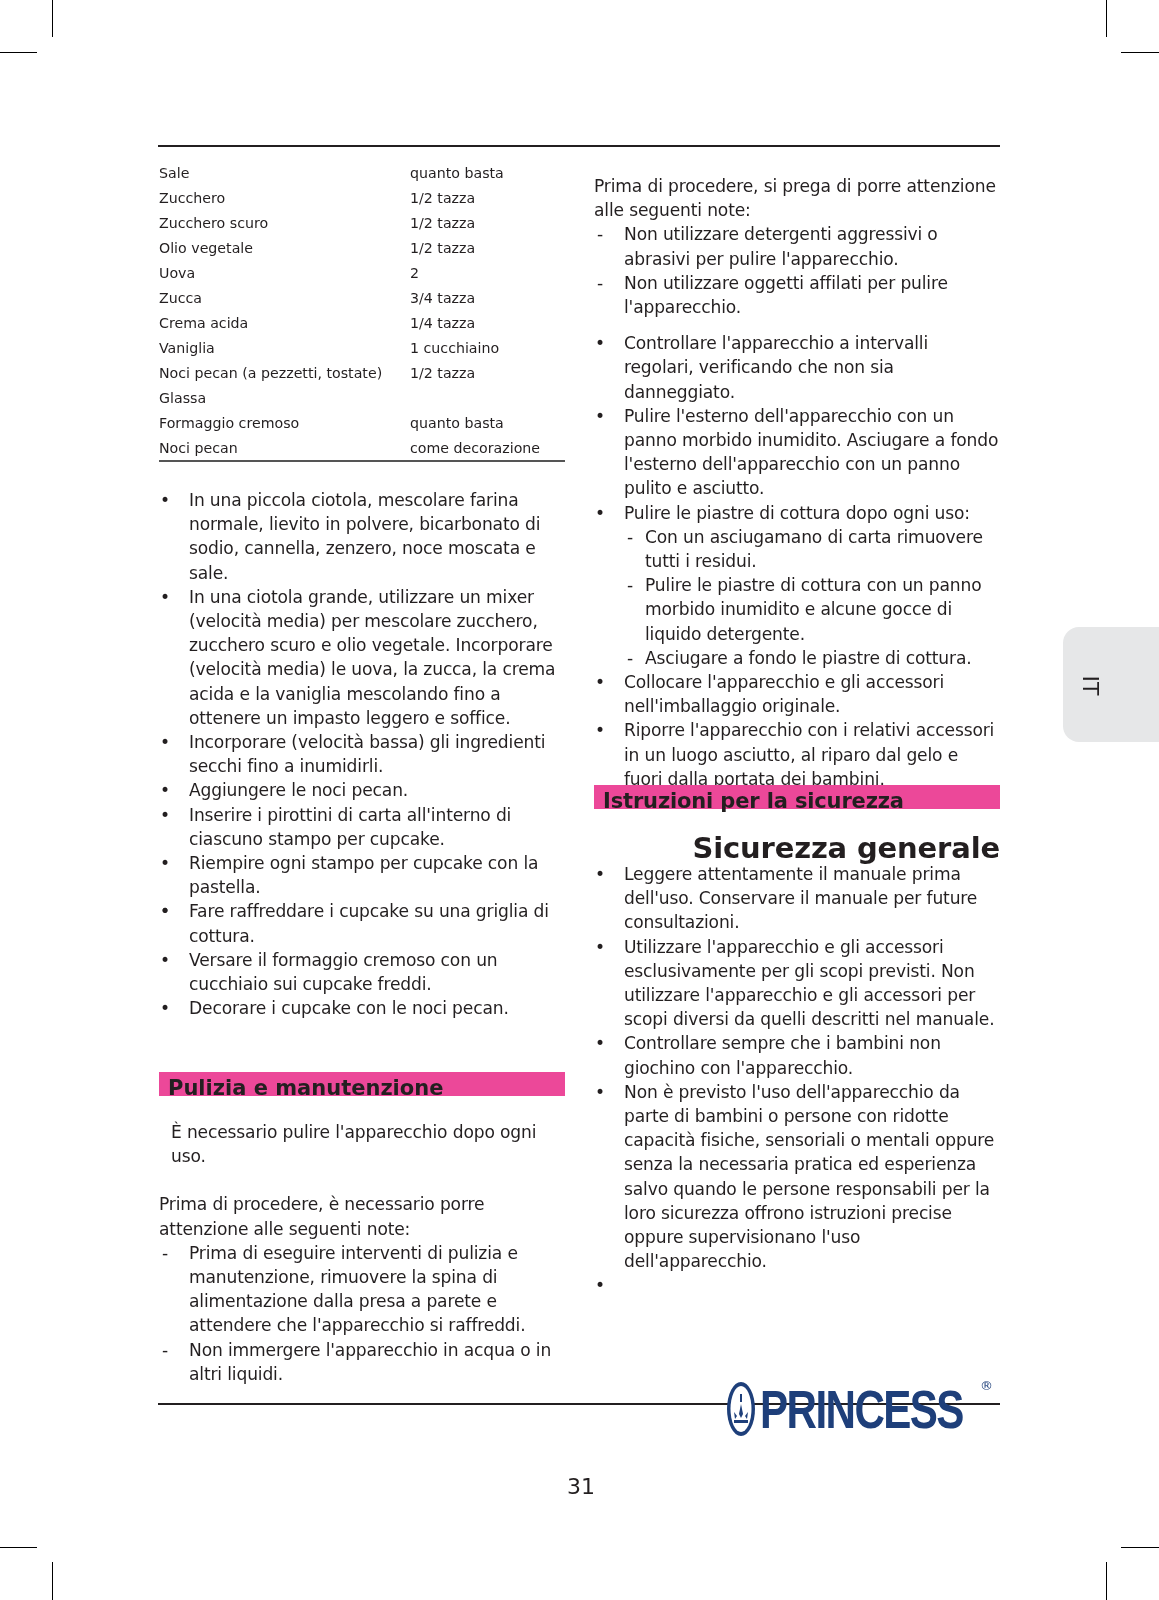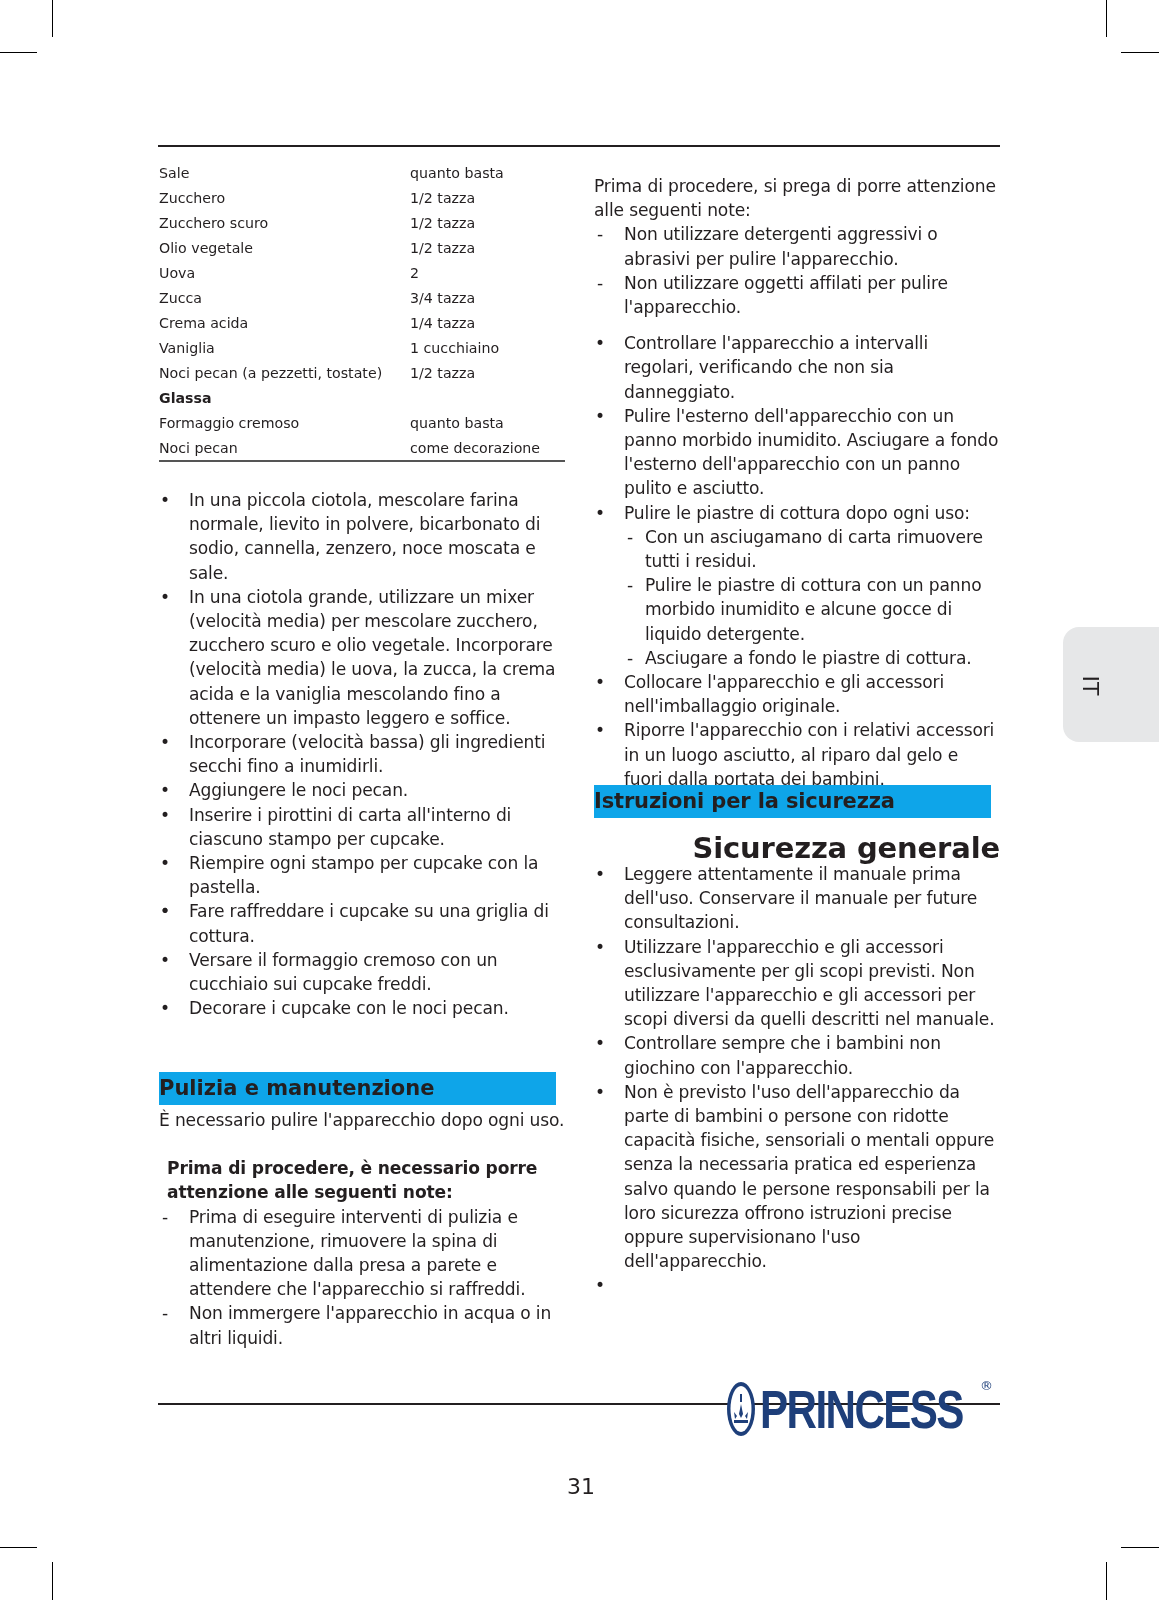--- a/index.html
+++ b/index.html
@@ -7,32 +7,32 @@
          font-family:"DejaVu Sans","Liberation Sans",sans-serif; }
   .crop { position:absolute; background:#000; }
   .rule { position:absolute; background:#231f20; height:2px; }
   .col { position:absolute; }
   .col-left { left:159px; top:160px; width:406px; }
   .col-right { left:594px; top:174px; width:406px; }
 
   table.ingredients { border-collapse:collapse; width:406px; font-size:14.2px; }
   table.ingredients td { padding:0; height:25px; vertical-align:middle; white-space:nowrap; }
   table.ingredients td.name { width:251px; }
-  table.ingredients tr.group td { font-weight:bold; }
+  table.ingredients tr.group td { font-weight:normal; }
   table.ingredients tr:last-child td { border-bottom:2px solid #555;margin-top:35px; }
 
   .body-text { font-size:17.1px; line-height:24.2px; letter-spacing:-0.15px; }
   ul.bullets { list-style:none; margin:0; padding:0; }
   ul.bullets > li { position:relative; padding-left:30px; }
   ul.bullets > li .marker { position:absolute; left:0; width:12px; text-align:center; }
   ul.sub { list-style:none; margin:0; padding:0; }
   ul.sub > li { position:relative; padding-left:21px; }
   ul.sub > li .marker { position:absolute; left:0; }
 
-  .section-bar { background:#0ea5e9; font-weight:bold; font-size:21px; line-height:32px; height:33px; white-space:nowrap; }
+  .section-bar { background:#ec4899; font-weight:bold; font-size:21px; line-height:32px; height:24px; padding-left:9px; white-space:nowrap; }
   .subheading { font-weight:bold; font-size:29px; line-height:28px;text-align:right; }
 
   .lang-tab { position:absolute; left:1063px; top:627px; width:96px; height:115px; background:#e6e7e8; border-radius:16px 0 0 16px; }
   .lang-tab span { position:absolute; left:12px; top:46px; font-size:22px; transform:rotate(90deg); transform-origin:center; display:block; width:30px; text-align:center; }
 
   .page-number { position:absolute; left:567px; top:1474px; font-size:22px; }
   .logo { position:absolute; left:726px; top:1352px; display:flex; align-items:center;margin-top:28px; }
   .logo-text { font-family:"Liberation Sans",sans-serif; font-weight:bold; color:#1e3f7a; font-size:54px; line-height:56px; letter-spacing:-2px; transform:scaleX(0.78); transform-origin:left top; margin-left:4px; }
   .logo-reg { position:absolute; left:254px; top:-2px; font-size:13px; color:#1e3f7a; }
 </style>
@@ -113,22 +113,22 @@
     <li><span class="marker">•</span><span>Inserire i pirottini di carta all'interno di ciascuno stampo per cupcake.</span></li>
     <li><span class="marker">•</span><span>Riempire ogni stampo per cupcake con la pastella.</span></li>
     <li><span class="marker">•</span></li>
     <li><span class="marker">•</span><span>Fare raffreddare i cupcake su una griglia di cottura.</span></li>
     <li><span class="marker">•</span><span>Versare il formaggio cremoso con un cucchiaio sui cupcake freddi.</span></li>
     <li><span class="marker">•</span><span>Decorare i cupcake con le noci pecan.</span></li>
   </ul>
 
   <div class="section-bar" style="position:absolute;top:912px;width:397px;">Pulizia e manutenzione</div>
   <div class="body-text" style="position:absolute;top:948px;width:406px;">
-    <p style="margin:0;">È necessario pulire l'apparecchio dopo ogni uso.</p>
-    <p style="margin:24px 0 0 8px;font-weight:bold;">Prima di procedere, è necessario porre attenzione alle seguenti note:</p>
+    <p style="margin:12px;">È necessario pulire l'apparecchio dopo ogni uso.</p>
+    <p style="margin:24px 0 0 0;">Prima di procedere, è necessario porre attenzione alle seguenti note:</p>
     <ul class="bullets">
       <li><span class="marker">-</span><span>Prima di eseguire interventi di pulizia e manutenzione, rimuovere la spina di alimentazione dalla presa a parete e attendere che l'apparecchio si raffreddi.</span></li>
       <li><span class="marker">-</span><span>Non immergere l'apparecchio in acqua o in altri liquidi.</span></li>
     </ul>
   </div>
 </div>
 
 <div class="col col-right body-text">
   <p style="margin:0;">Prima di procedere, si prega di porre attenzione alle seguenti note:</p>
   <ul class="bullets">

